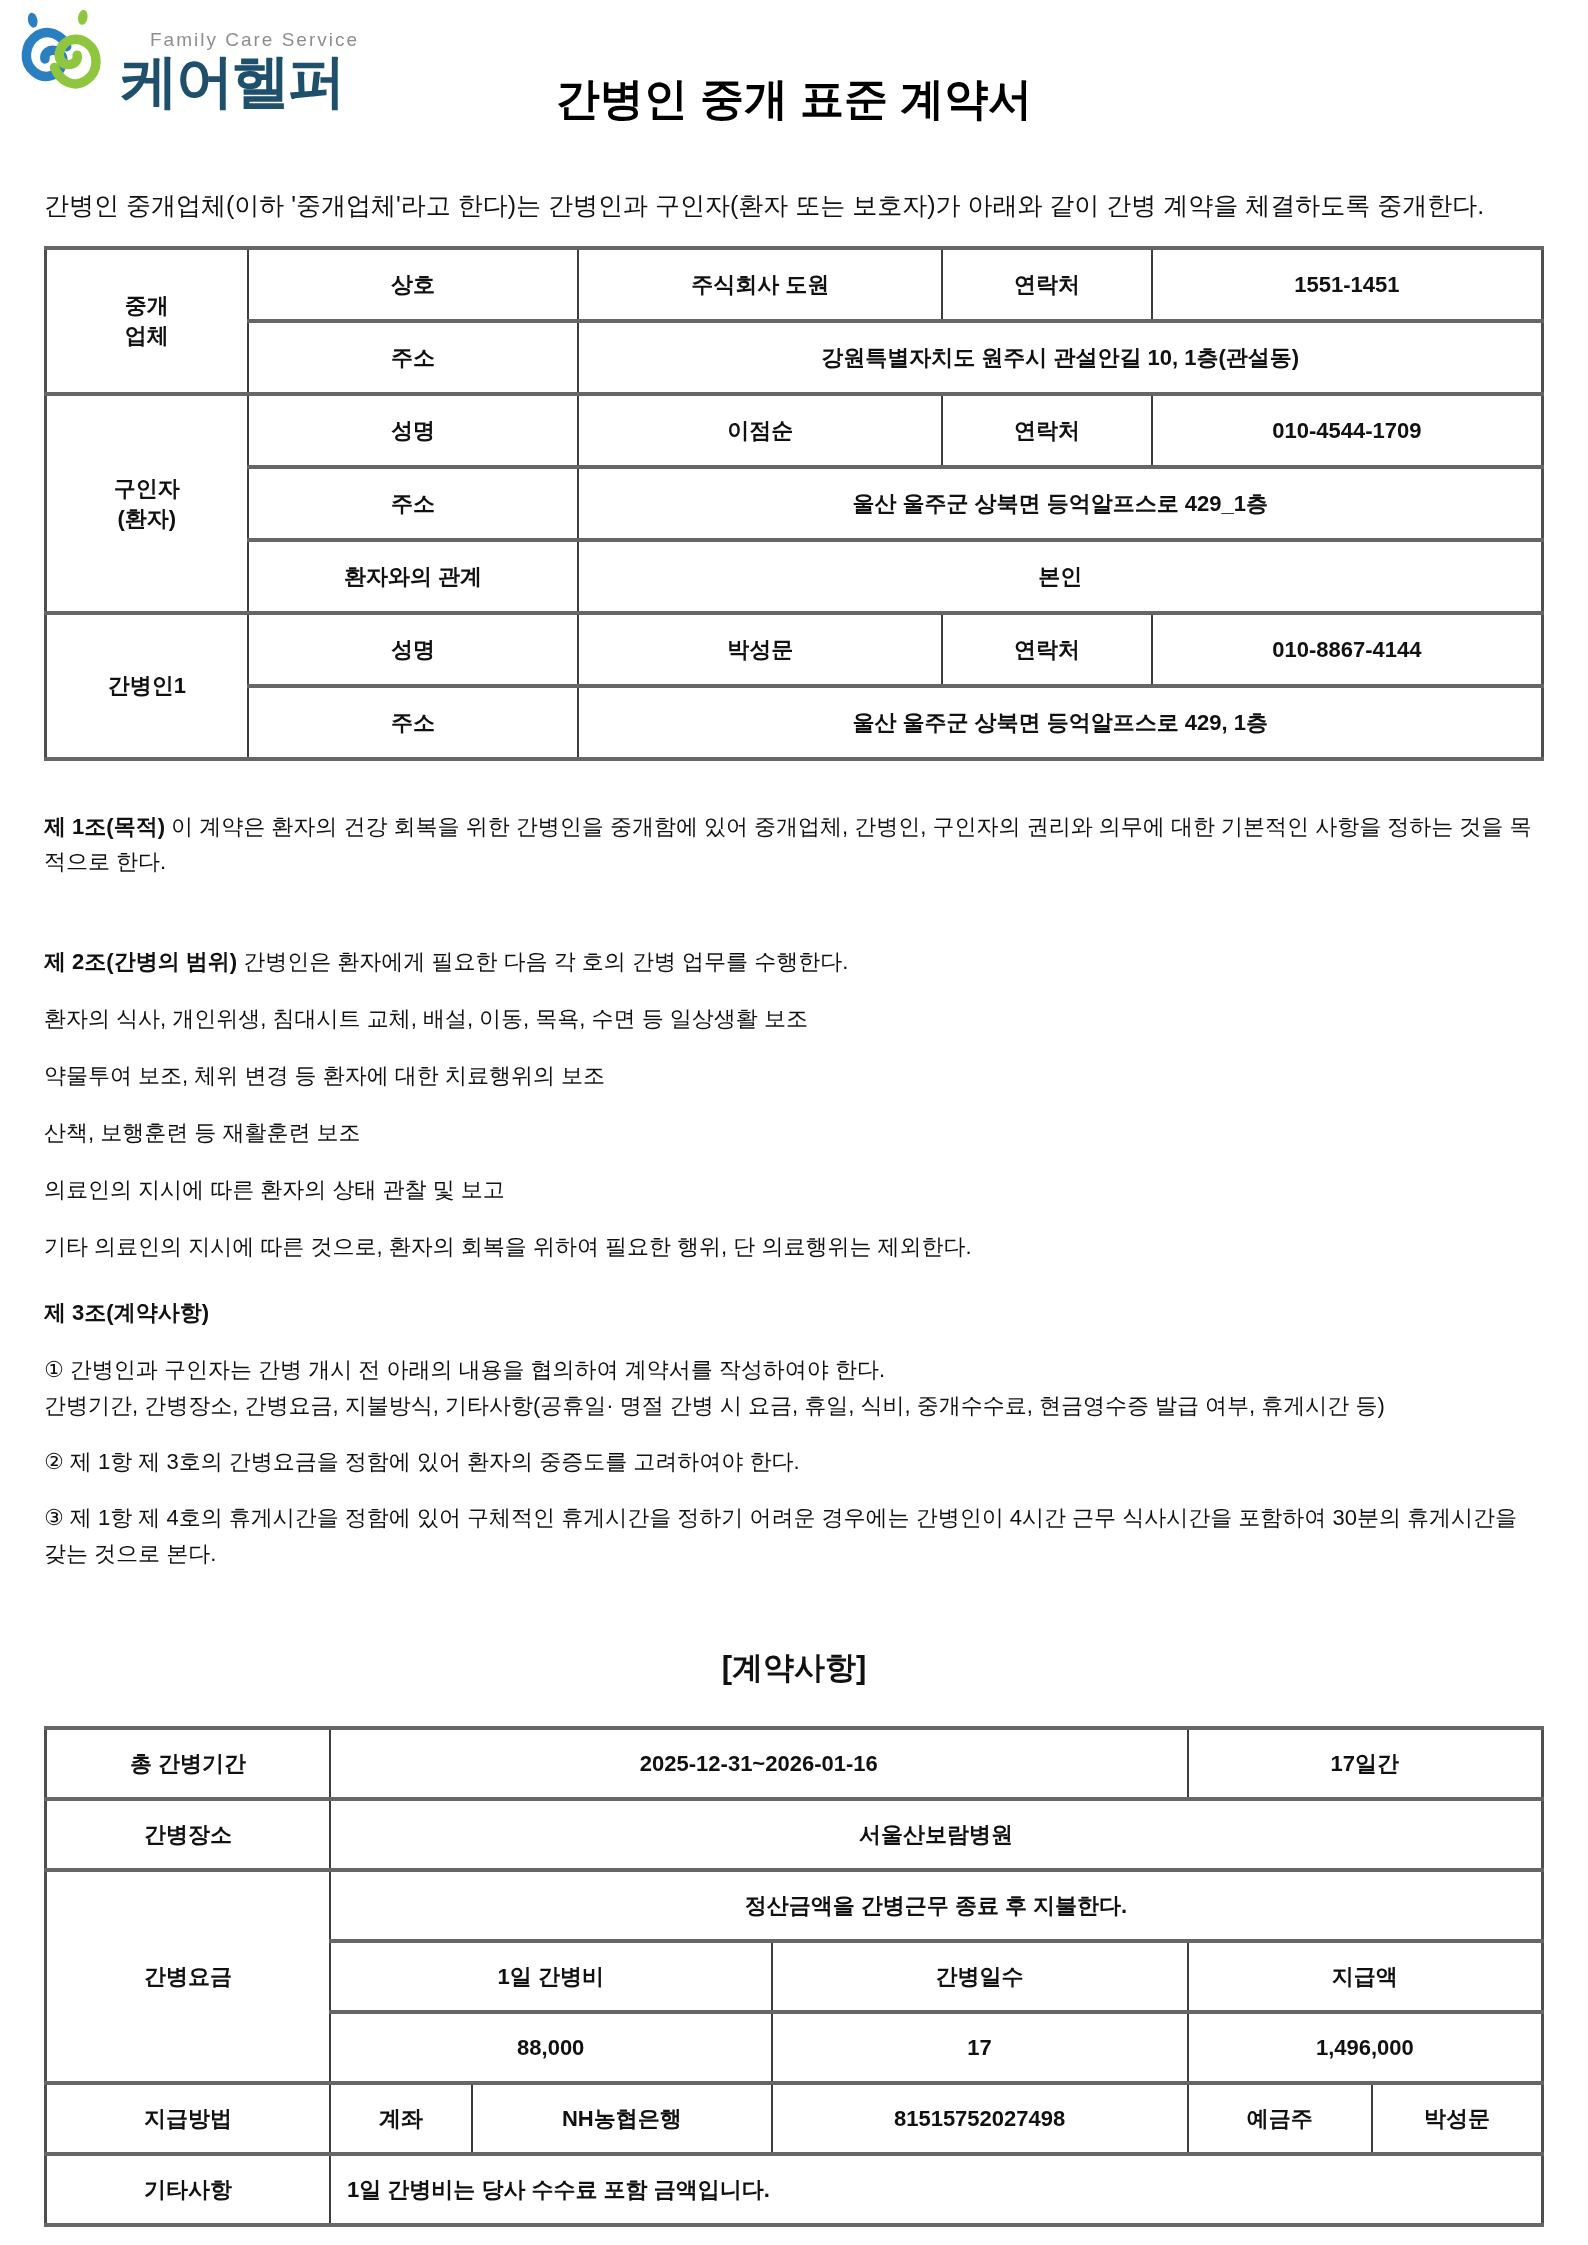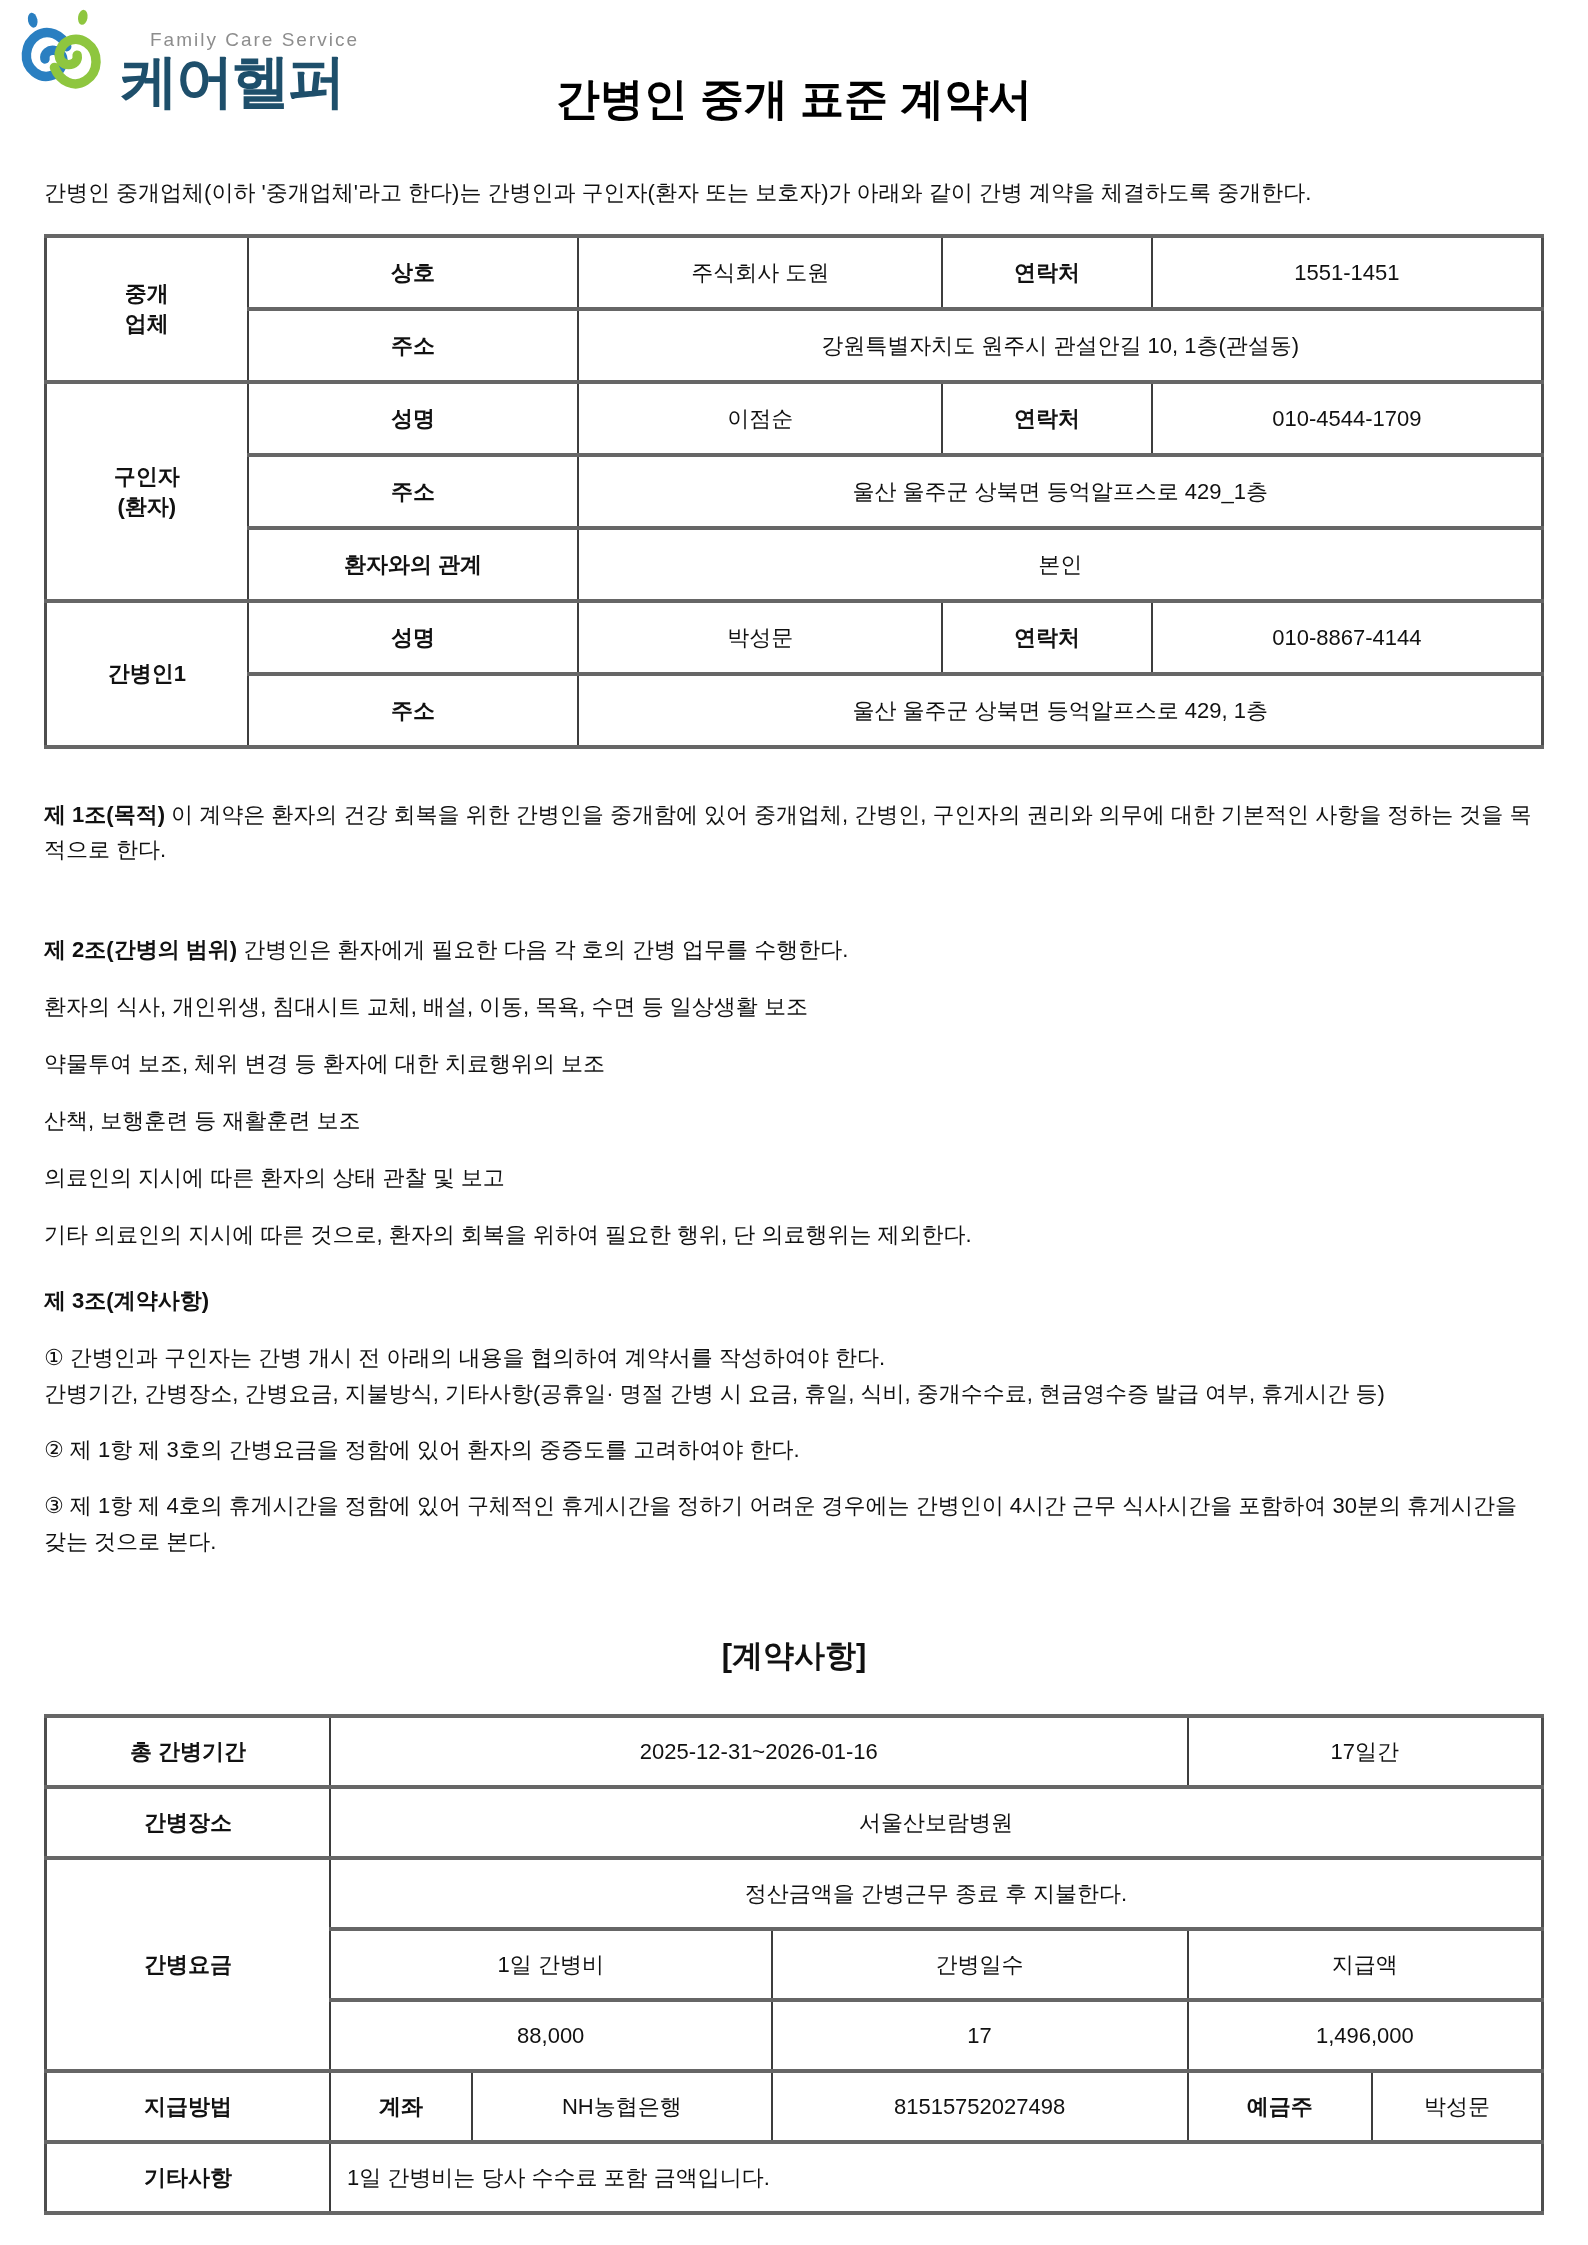--- a/index.html
+++ b/index.html
@@ -23,30 +23,30 @@
   }
   .logo-brand {
     color: #1e4f6b; font-size: 58px; font-weight: 800; letter-spacing: -2px; line-height: 1;
   }
   .doc-title {
     position: absolute; left: 0; right: 0; top: 70px;
     text-align: center; font-size: 44px; font-weight: 800; letter-spacing: 0px; color: #000;
   }
 
   
-  .intro { margin-top: 28px; font-size: 22px; line-height: 30px; }
+  .intro { margin-top: 40px; font-size: 25px; line-height: 30px; }
 
   
   table { border-collapse: collapse; width: 100%; table-layout: fixed; }
   .grid { border: 3px solid #4e4e4e; margin-top: 26px; }
   .grid td {
     border-top: 4px solid #666666; border-bottom: 4px solid #666666;
     border-left: 2px solid #3d3d3d; border-right: 2px solid #3d3d3d;
     text-align: center; vertical-align: middle;
-    font-size: 22px; padding: 4px 8px; background: #ffffff;
+    font-size: 22px; padding: 4px 8px; background: #ffffff; font-weight: bold;
   }
   .t-parties td { height: 73px; }
   .t-contract td { height: 71px; }
   td.lbl { font-weight: 700; }
   td.group { font-weight: 700; white-space: pre-line; line-height: 30px; }
   td.left { text-align: left; padding-left: 16px; }
 
   
   .article { font-size: 22px; }
   .a1 { margin-top: 48px; line-height: 35px; }

